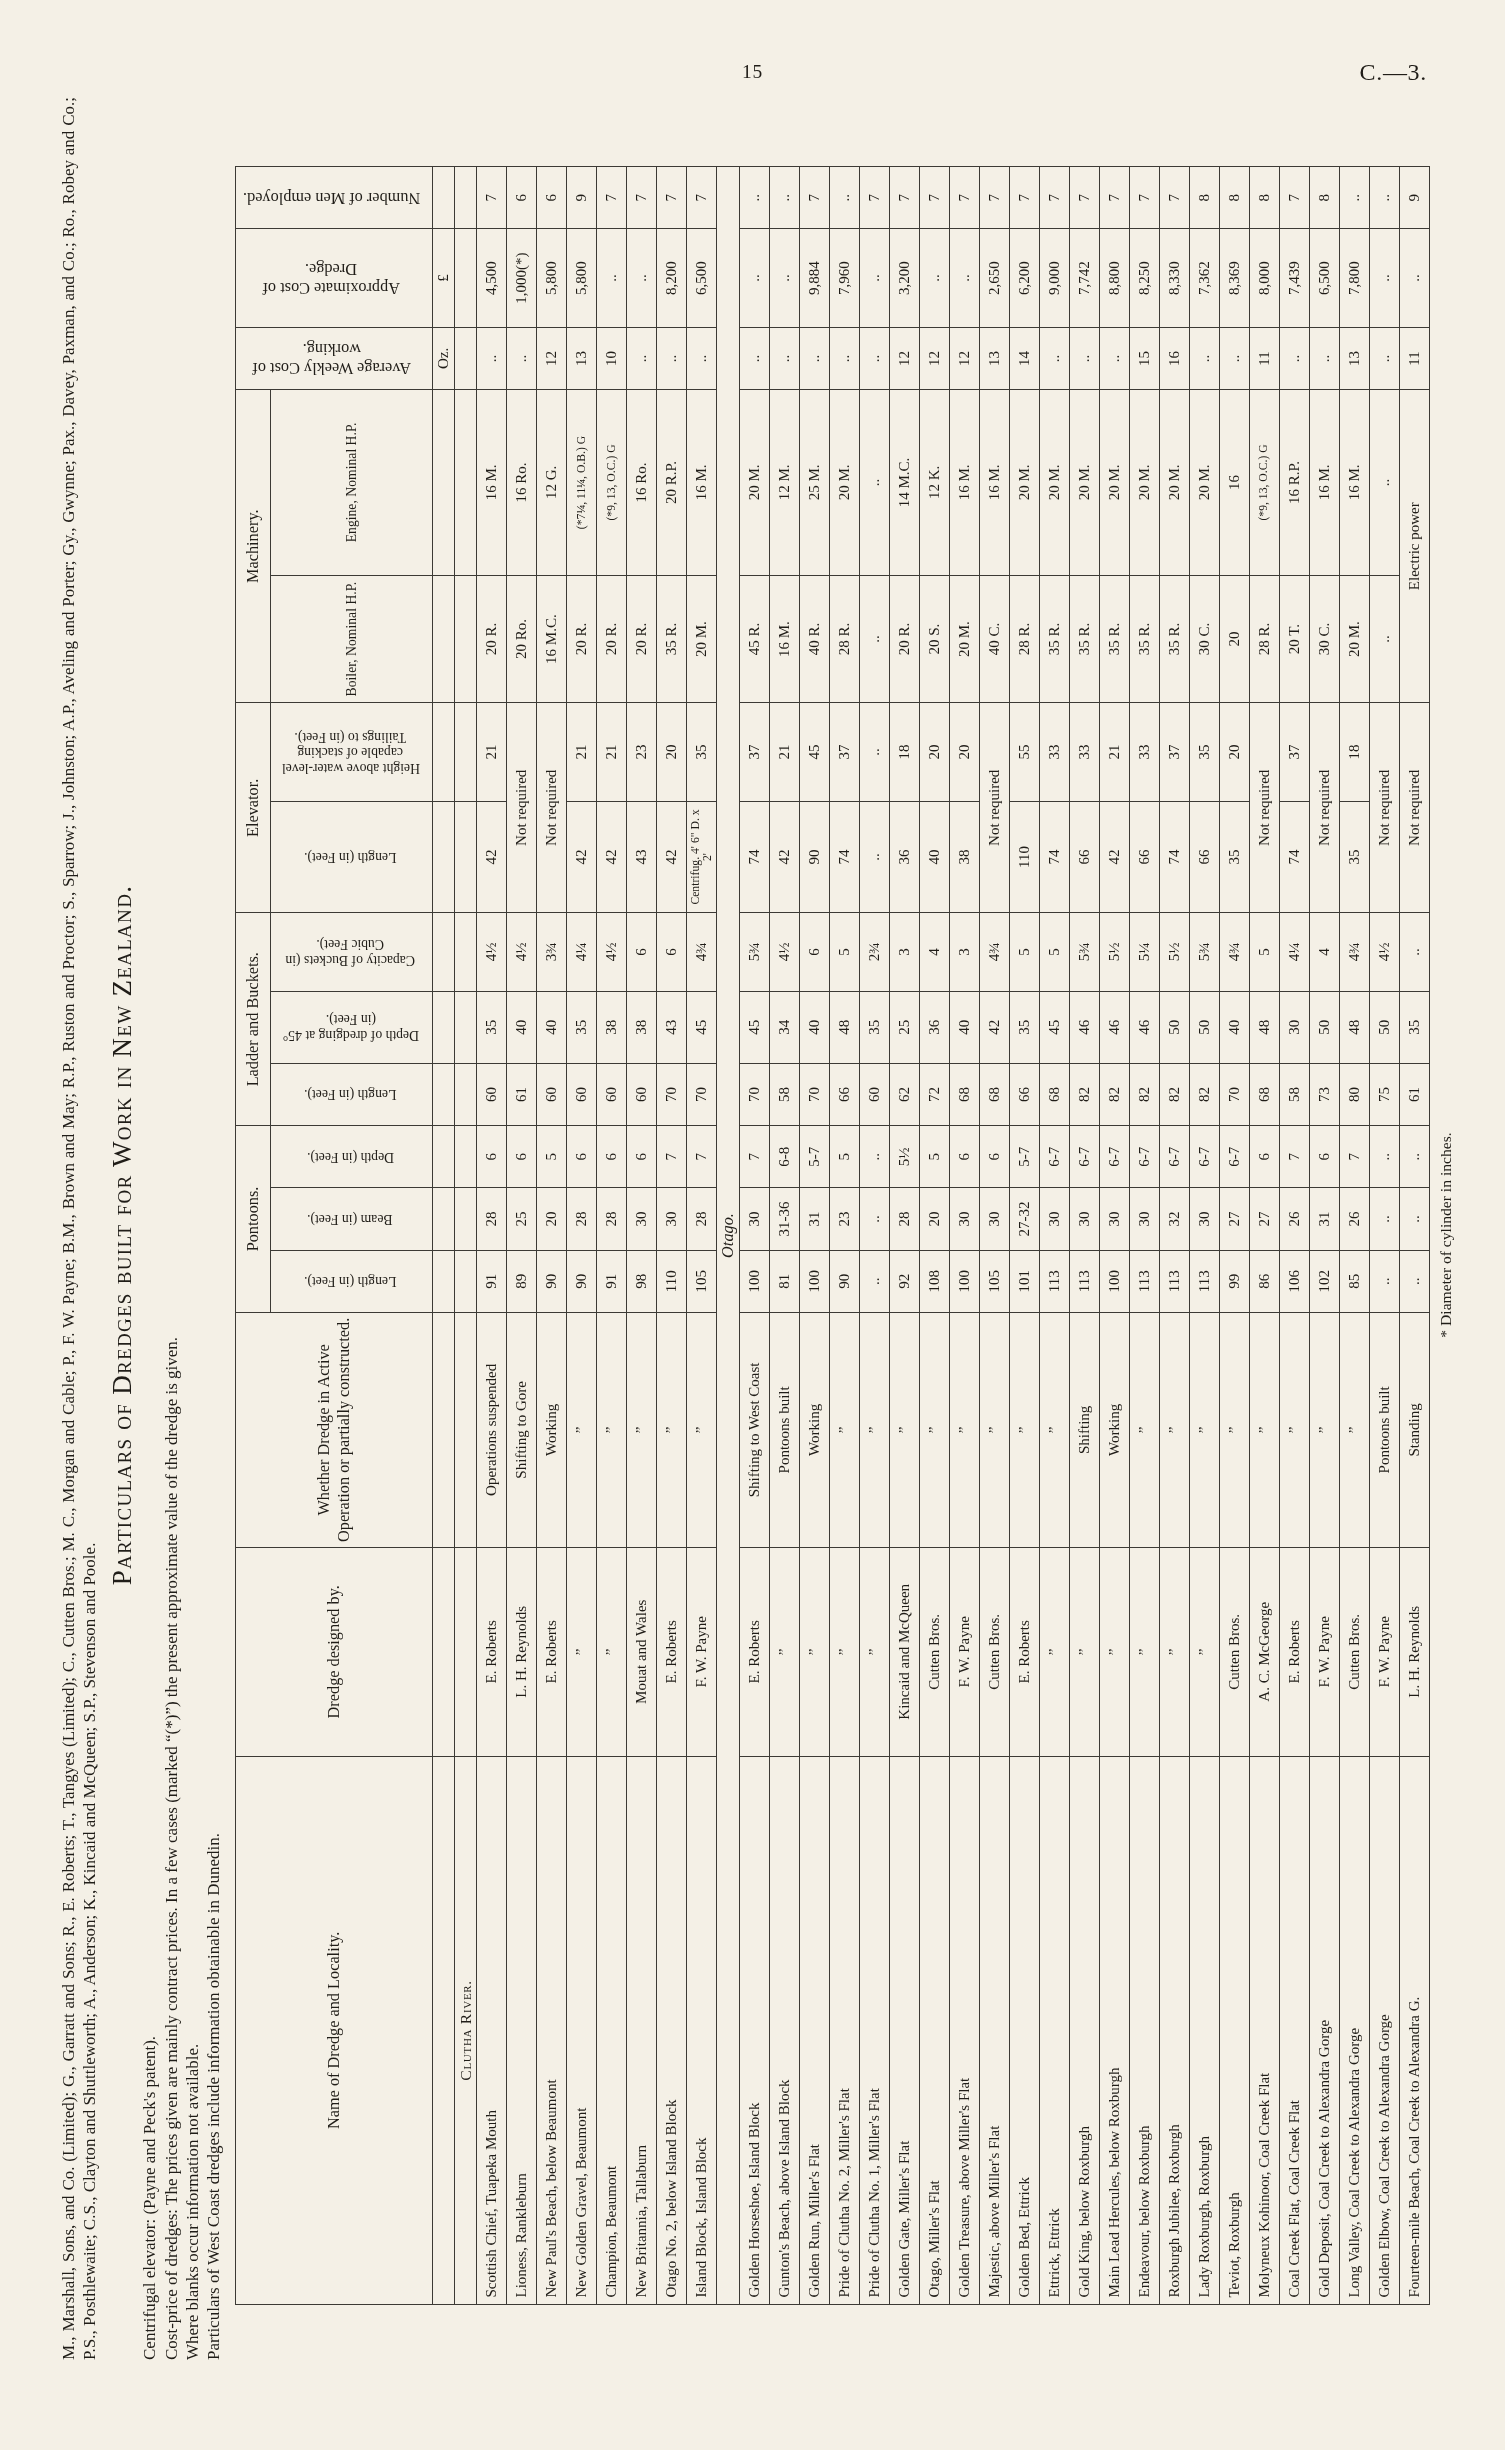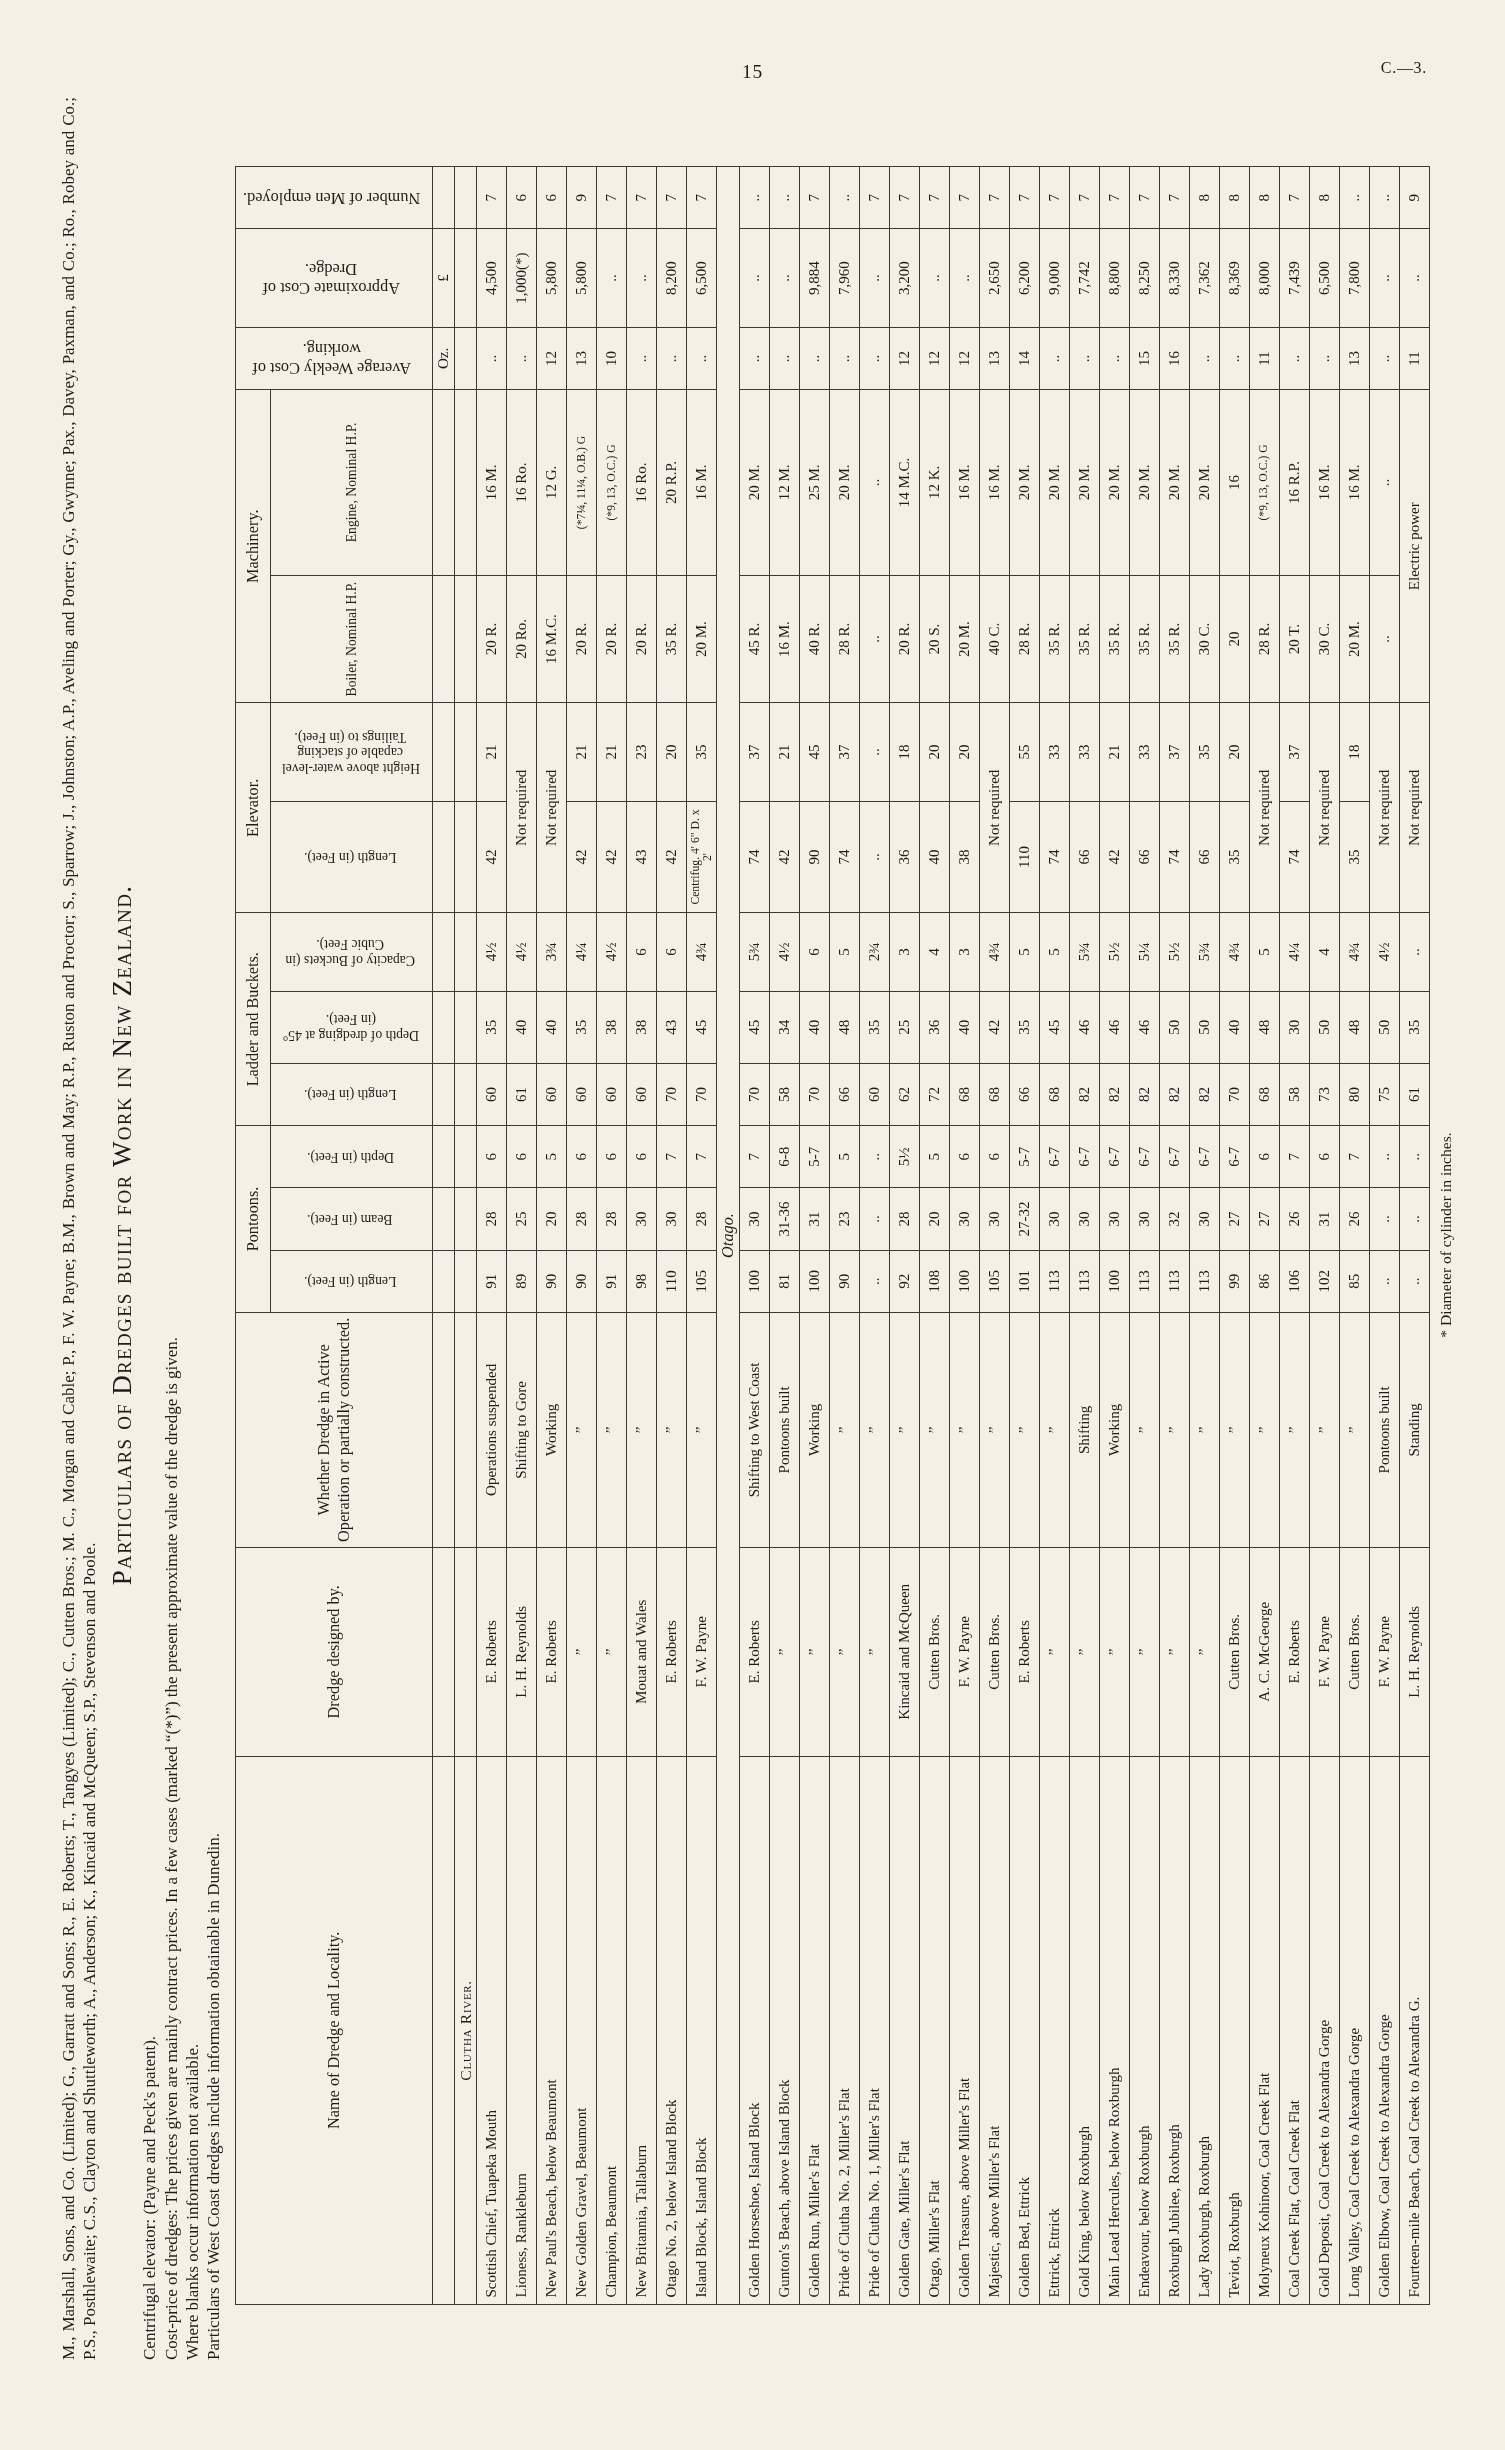--- a/index.html
+++ b/index.html
@@ -4,21 +4,21 @@
 <style>
   html,body{margin:0;padding:0;}
   body{
     width:1505px;height:2450px;position:relative;overflow:hidden;
     background:#f4f0e6;color:#201d18;
     font-family:"Liberation Serif","DejaVu Serif",serif;
   }
   
   .page-head{position:absolute;top:0;left:0;width:1505px;height:98px;}
   .pgnum{position:absolute;top:61px;left:50%;transform:translateX(-50%);font-size:19.5px;letter-spacing:0.7px;}
-  .pref{position:absolute;top:59px;right:78px;font-size:16px;letter-spacing:0.7px;}
+  .pref{position:absolute;top:59px;right:78px;font-size:24px;letter-spacing:0.7px;}
   
   .landscape{
     position:absolute;left:55px;top:2399px;width:2328px;height:1417px;
     transform-origin:0 0;transform:rotate(-90deg);
   }
   .keytext{margin:3.9px 26px 0 39px;font-size:17px;line-height:1.22;text-align:justify;}
   .title{margin:6.5px 0 2.6px 0;text-align:center;font-variant:small-caps;font-size:27px;letter-spacing:1.3px;}
   .notes{margin:0 0 0 39px;font-size:17px;line-height:1.18;}
   .notes div{margin-top:1.3px;}
   table{border-collapse:collapse;table-layout:fixed;width:2139px;margin:10.4px 0 0 94px;}

